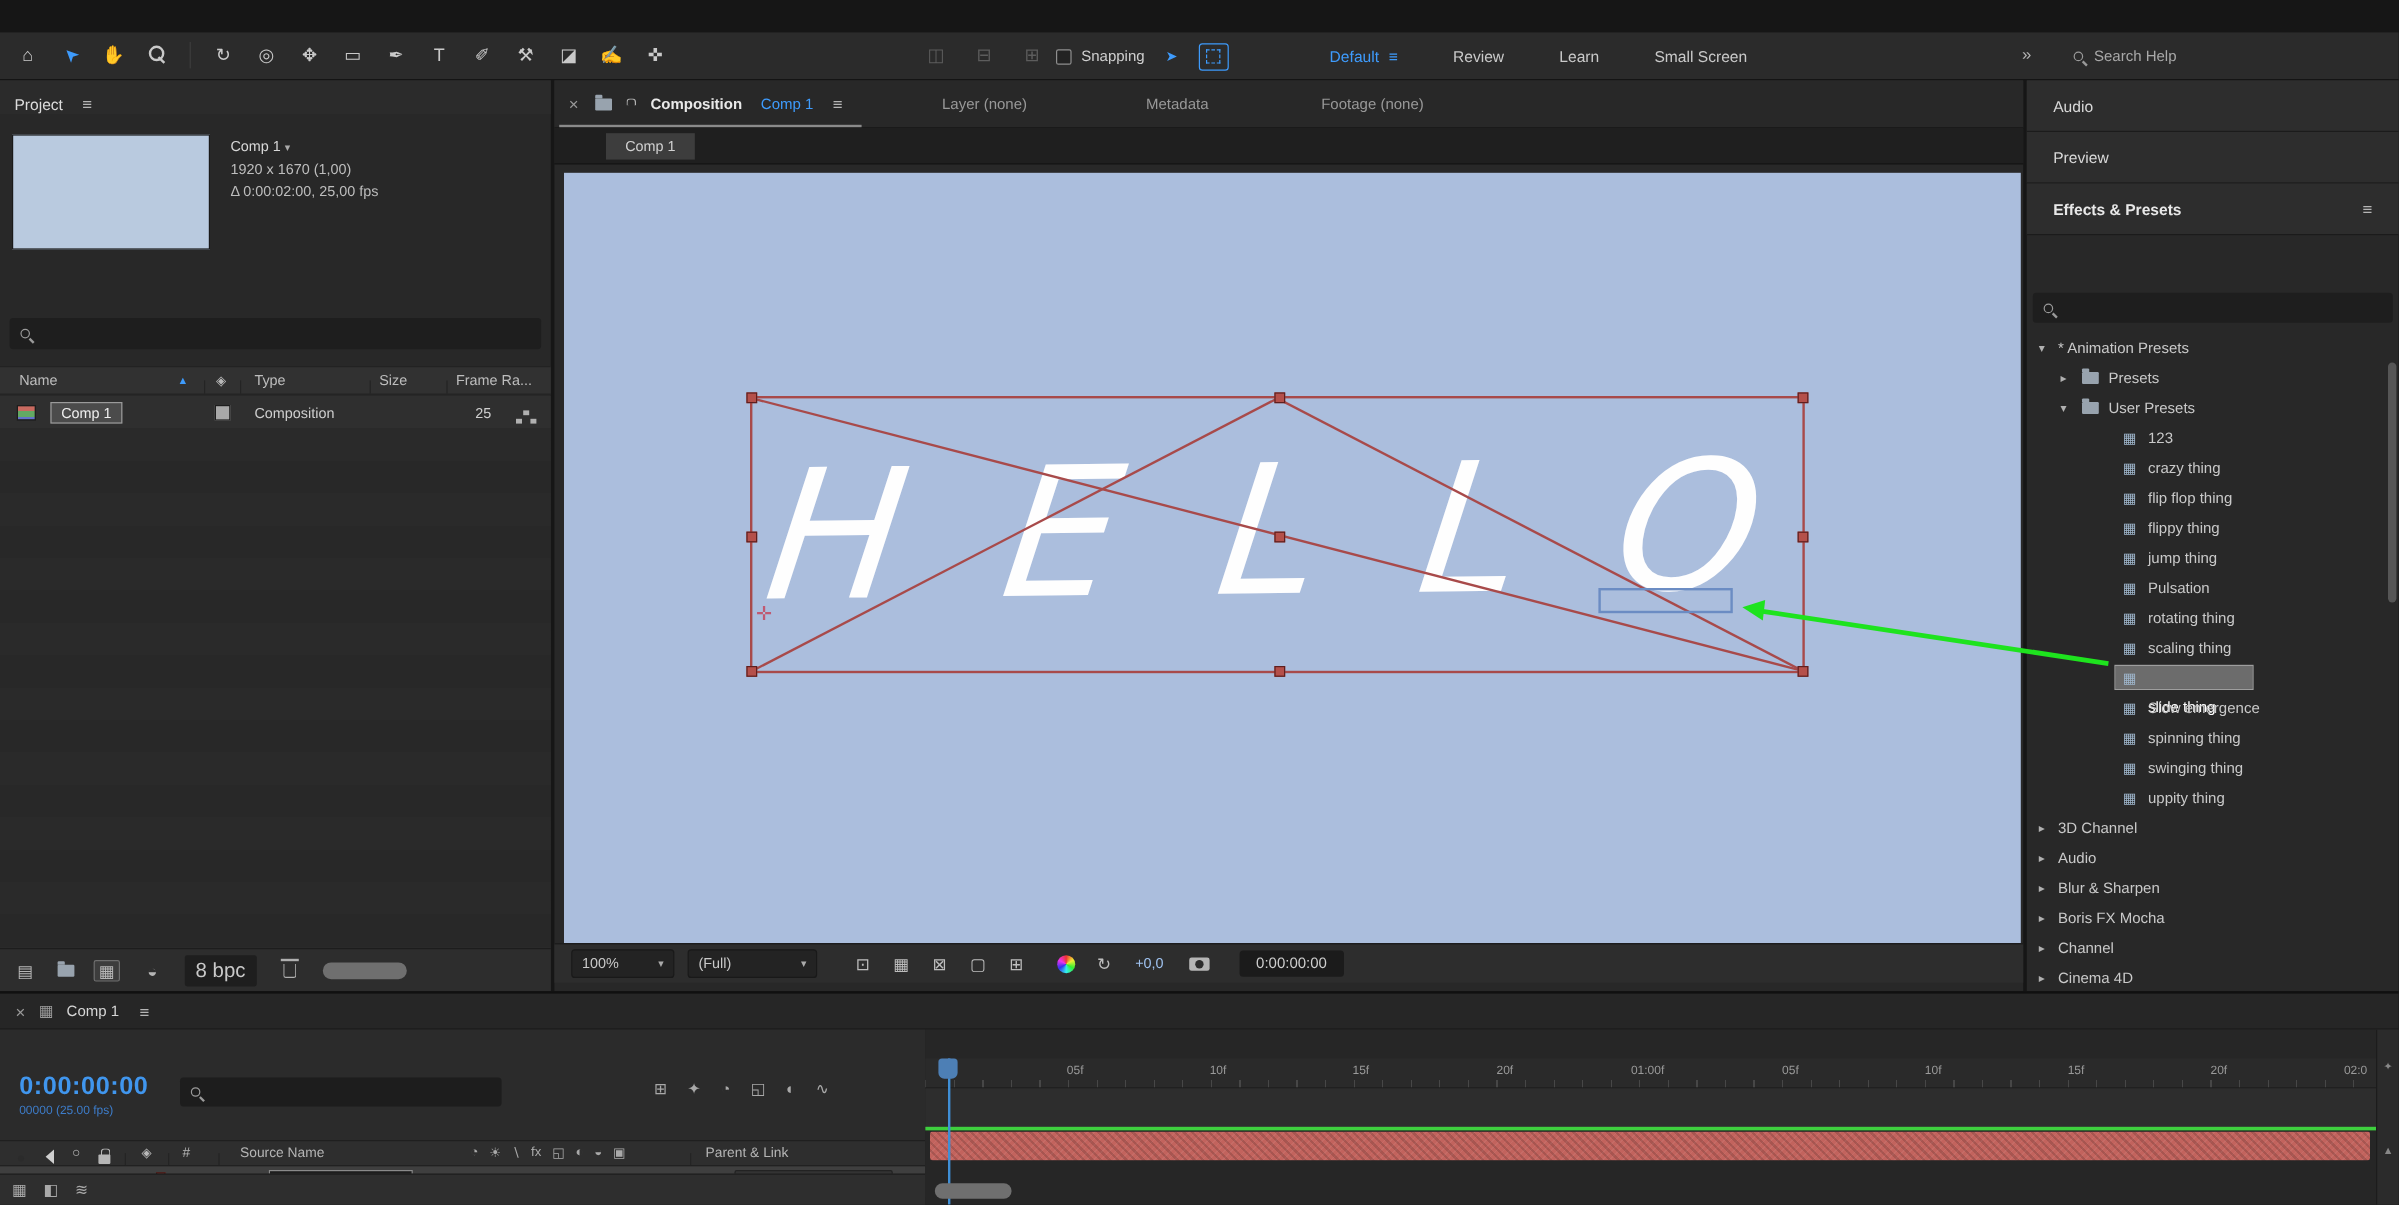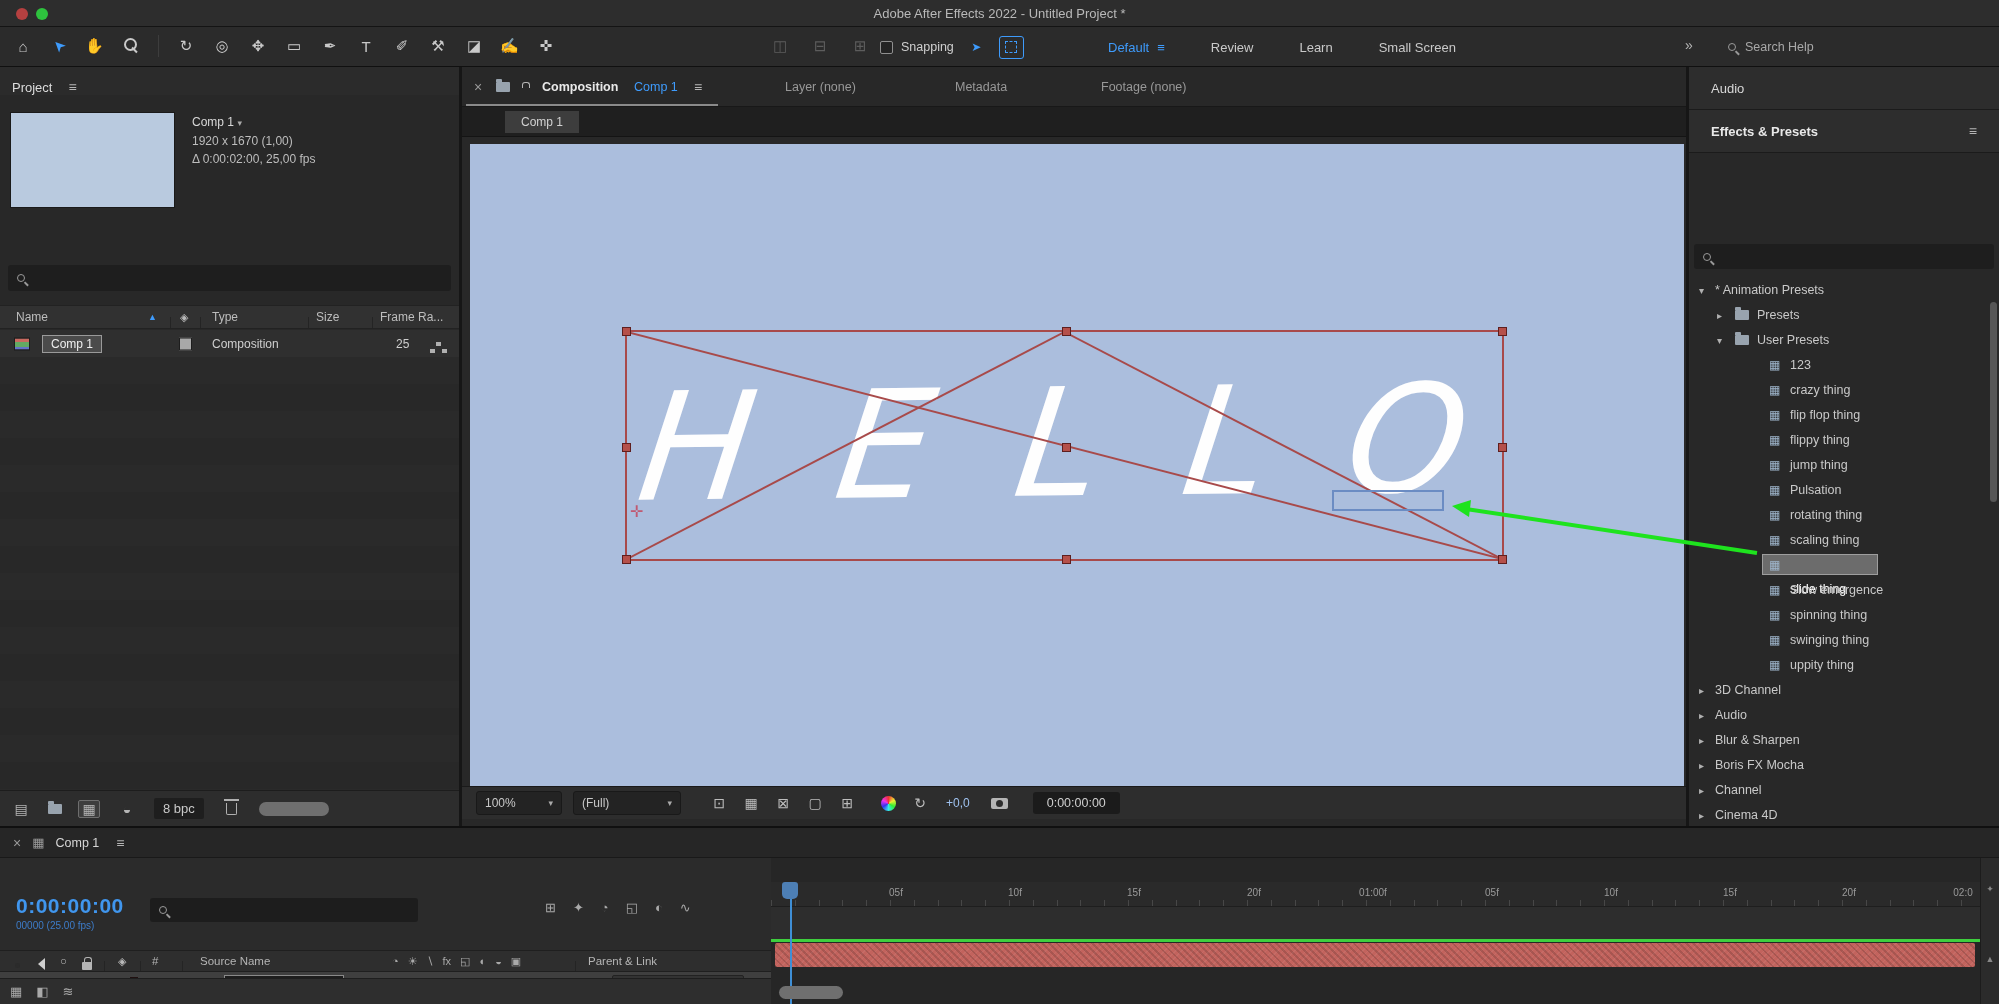--- a/index.html
+++ b/index.html
@@ -62,21 +62,21 @@
   .compicon{width:16px;height:13px;border:1px solid #1d1d1d;background:linear-gradient(180deg,#c96a60 0 4px,#63a963 4px 9px,#6372c9 9px 13px)}
   .namebox{background:#4b4b4b;border:1px solid #9a9a9a;padding:1px 8px;color:#efefef}
   .labelchip{width:13px;height:13px;background:#a8a8a8;border:1px solid #1d1d1d}
   .flow{width:5px;height:4px;background:#b0b0b0;box-shadow:-6px 7px 0 #b0b0b0,6px 7px 0 #b0b0b0;margin-bottom:7px}
   .pfill{position:absolute;left:0;top:290px;bottom:36px;width:100%;background:repeating-linear-gradient(180deg,#2a2a2a 0 27px,#282828 27px 54px)}
   .pfoot{position:absolute;left:0;bottom:0;width:100%;height:36px;background:#2d2d2d;border-top:1px solid #1d1d1d;display:flex;align-items:center;gap:16px;padding:0 10px}
   .pficon{font-size:14px;color:#b5b5b5;width:22px;text-align:center}
   .pficon.activebtn{background:#3d3d3d;border:1px solid #6e6e6e;border-radius:2px}
   .folder{width:14px;height:10px;background:#98a3ae;border-radius:1px;position:relative;display:inline-block}
   .folder::before{content:"";position:absolute;top:-3px;left:0;width:6px;height:3px;background:#98a3ae;border-radius:1px 1px 0 0}
-  .bpc{background:#1e1e1e;padding:3px 9px;border-radius:2px;font-size:13px;color:#c9c9c9}
+  .bpc{background:#1e1e1e;padding:3px 9px;border-radius:2px;font-size:17px;color:#c9c9c9}
   .trash{width:11px;height:12px;border:1.5px solid #b0b0b0;border-top:none;border-radius:0 0 2px 2px;position:relative;margin-left:6px}
   .trash::before{content:"";position:absolute;top:-4px;left:-3px;right:-3px;height:2px;background:#b0b0b0}
   .pill{width:70px;height:14px;border-radius:7px;background:#6f6f6f;margin-left:6px}
 
   
   .vtabs{position:relative;height:40px;background:#282828;border-bottom:1px solid #181818;font-size:12.5px}
   .vtabs>*{position:absolute;top:50%;transform:translateY(-50%)}
   .closex{color:#9a9a9a;font-size:14px}
   .lock{width:10px;height:8px;background:#b5b5b5;border-radius:1px;position:relative;margin-top:5px}
   .lock::before{content:"";position:absolute;top:-5px;left:2px;width:6px;height:5px;border:1.5px solid #b5b5b5;border-bottom:none;border-radius:3px 3px 0 0}
@@ -156,25 +156,20 @@
   .hpill{position:absolute;left:8px;top:128px;width:64px;height:13px;background:#6f6f6f;border-radius:7px}
   .trightcol{position:absolute;right:0;top:30px;width:19px;bottom:0;background:#2b2b2b;border-left:1px solid #1c1c1c;display:flex;flex-direction:column;align-items:center;padding-top:26px;gap:60px;color:#888;font-size:9px}
 
   .overlay{position:absolute;inset:0;pointer-events:none;z-index:60}
 </style>
 </head>
 <body>
 
 <div id="app">
 
-  <div class="titlebar">
-    <span class="tl r"></span>
-    <span class="tl g"></span>
-    <span>Adobe After Effects 2022 - Untitled Project *</span>
-  </div>
 
   <div class="toolbar">
     <div id="tools">
         <span class="tool home-icon">⌂</span>
         <span class="tool selection-tool-icon active">➤</span>
         <span class="tool hand-tool-icon">✋</span>
         <span class="tool zoom-tool-icon"></span>
         <span class="vsep"></span>
         <span class="tool rotate-tool-icon">↻</span>
         <span class="tool camera-tool-icon">◎</span>
@@ -330,20 +325,23 @@
         <span class="vfbtn">↻</span>
         <span class="expo">+0,0</span>
         <span class="cam"></span>
         <span class="tcwell">0:00:00:00</span>
       </div>
     </div>
 
     <div class="panel right-panel">
       <div class="rp-head">
           <span>Audio</span>
+        </div>
+      <div class="rp-head">
+          <span>Preview</span>
         </div>
       <div class="rp-head eff">
         <span>Effects &amp; Presets</span>
         <span class="burger">≡</span>
       </div>
       <div class="esearch">
         <span class="mag"></span>
       </div>
       <div id="etree">
           <div class="trow">

